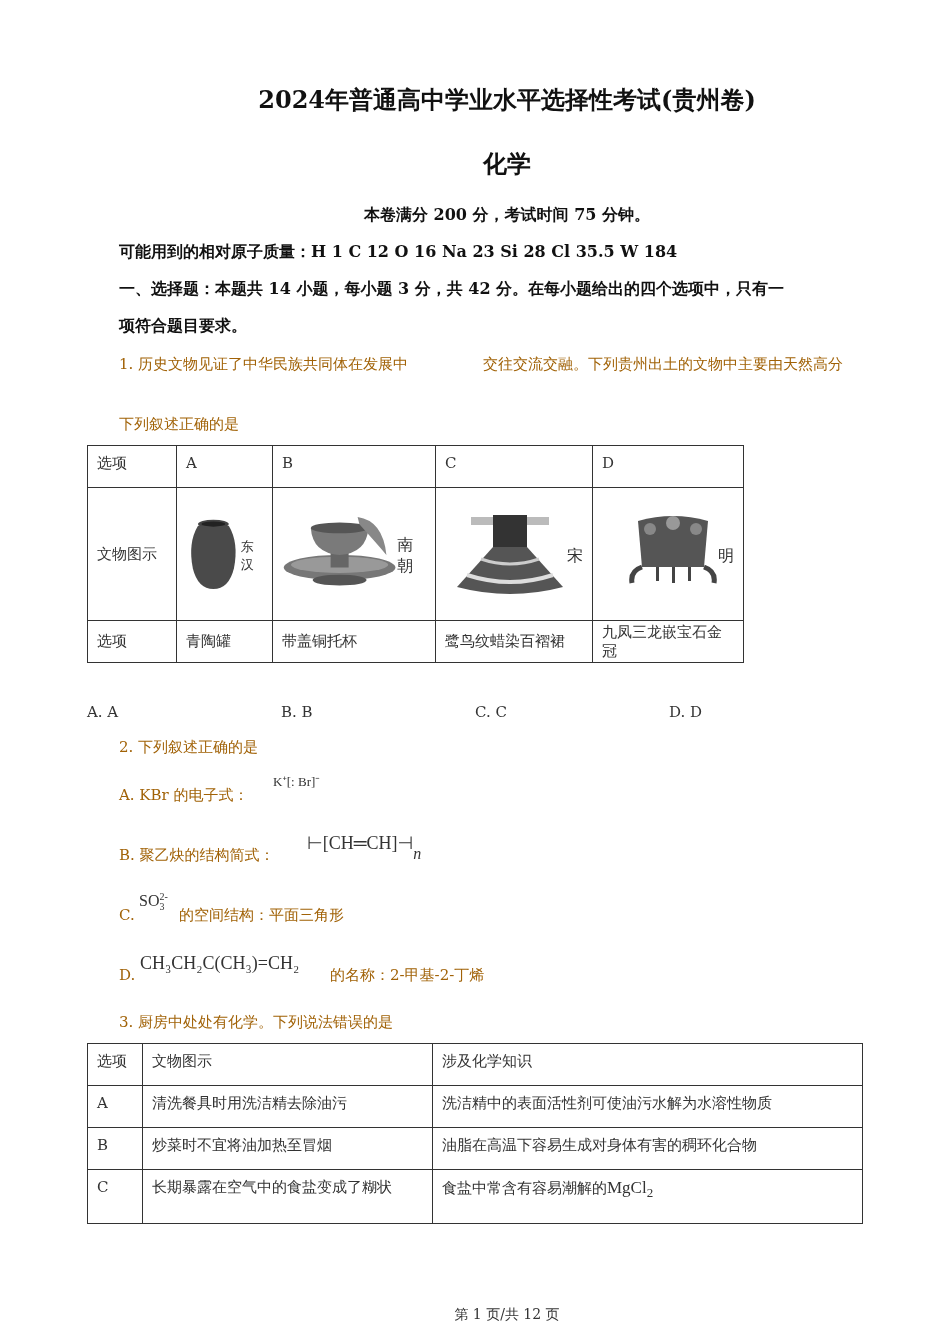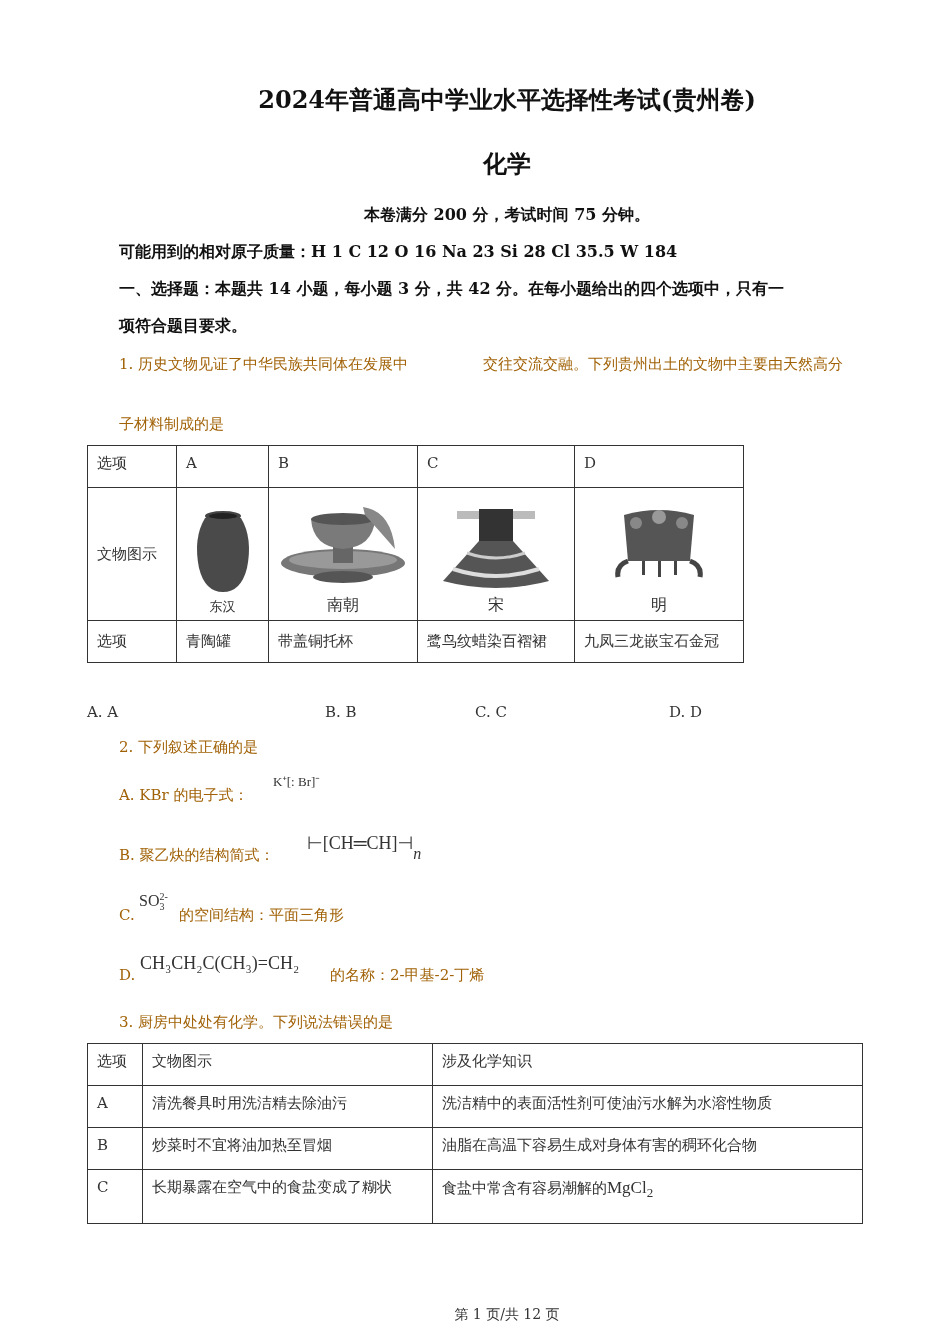--- a/index.html
+++ b/index.html
@@ -11,41 +11,41 @@
   .bold { font-weight: bold; color: #111; }
   .info { top: 205px; left: 0; width: 950px; text-align: center; font-size: 16px; }
   .line { font-size: 16px; left: 87px; }
   .q { font-size: 15px; left: 87px; color: #a16207; }
   table { border-collapse: collapse; position: absolute; font-size: 15px; color: #333; }
   td { border: 1.5px solid #333; padding: 0 9px; vertical-align: middle; }
   .t1 { top: 445px; left: 87px; width: 657px; }
   .t1 td.top { vertical-align: top; padding-top: 8px; }
   .t3 { top: 1043px; left: 87px; width: 776px; }
   .t3 td { vertical-align: top; padding-top: 8px; }
-  .art { display: flex; flex-direction: column; align-items: center; justify-content: flex-end; height: 124px; }
+  .art { display: flex; flex-direction: row; align-items: center; justify-content: flex-end; height: 124px; }
   .art .cap { font-size: 16px; margin-top: 4px; color: #333; }
   .art .cap.small { font-size: 13px; }
   .opts span { position: absolute; font-size: 15px; color: #333; }
   sub, sup { font-size: 10px; }
   .formula { font-family: "Liberation Serif", serif; font-size: 13px; color: #333; }
   .footer { top: 1306px; left: 0; width: 950px; text-align: center; font-size: 14px; color: #333; }
 </style>
 </head>
 <body>
 
 <div class="abs title">2024年普通高中学业水平选择性考试(贵州卷)</div>
 <div class="abs subject">化学</div>
 <div class="abs info bold">本卷满分 200 分，考试时间 75 分钟。</div>
 <div class="abs line bold" style="top:242px;">可能用到的相对原子质量：H 1  C 12  O 16  Na 23  Si 28  Cl 35.5  W 184</div>
 <div class="abs line bold" style="top:279px;">一、选择题：本题共 14 小题，每小题 3 分，共 42 分。在每小题给出的四个选项中，只有一</div>
 <div class="abs line bold" style="top:316px;text-align:center;">项符合题目要求。</div>
 
 <div class="abs q" style="top:355px;">1. 历史文物见证了中华民族共同体在发展中</div>
 <div class="abs q" style="top:355px; left:451px;">交往交流交融。下列贵州出土的文物中主要由天然高分</div>
-<div class="abs q" style="top:415px;">子材料制成的是</div>
+<div class="abs q" style="top:415px;">下列叙述正确的是</div>
 
 <table class="t1">
   <tbody>
       <tr style="height:42px;">
     <td class="top" style="width:70px;">选项</td>
     <td class="top" style="width:73px;">A</td>
     <td class="top" style="width:130px;">B</td>
     <td class="top" style="width:138px;">C</td>
     <td class="top">D</td>
   </tr>
@@ -108,21 +108,21 @@
     <td>青陶罐</td>
     <td>带盖铜托杯</td>
     <td>鹭鸟纹蜡染百褶裙</td>
     <td>九凤三龙嵌宝石金冠</td>
   </tr>
 </tbody>
   </table>
 
 <div class="opts">
   <span style="top:703px; left:87px;">A. A</span>
-  <span style="top:703px; left:281px;margin-left:44px;">B. B</span>
+  <span style="top:703px; left:281px;">B. B</span>
   <span style="top:703px; left:475px;">C. C</span>
   <span style="top:703px; left:669px;">D. D</span>
 </div>
 
 <div class="abs q" style="top:738px;">2. 下列叙述正确的是</div>
 
 <div class="abs q" style="top:786px;">A. KBr 的电子式：</div>
 <div class="abs formula" style="top:772px; left:241px;">K⁺[: Br]⁻</div>
 
 <div class="abs q" style="top:846px;">B. 聚乙炔的结构简式：</div>

